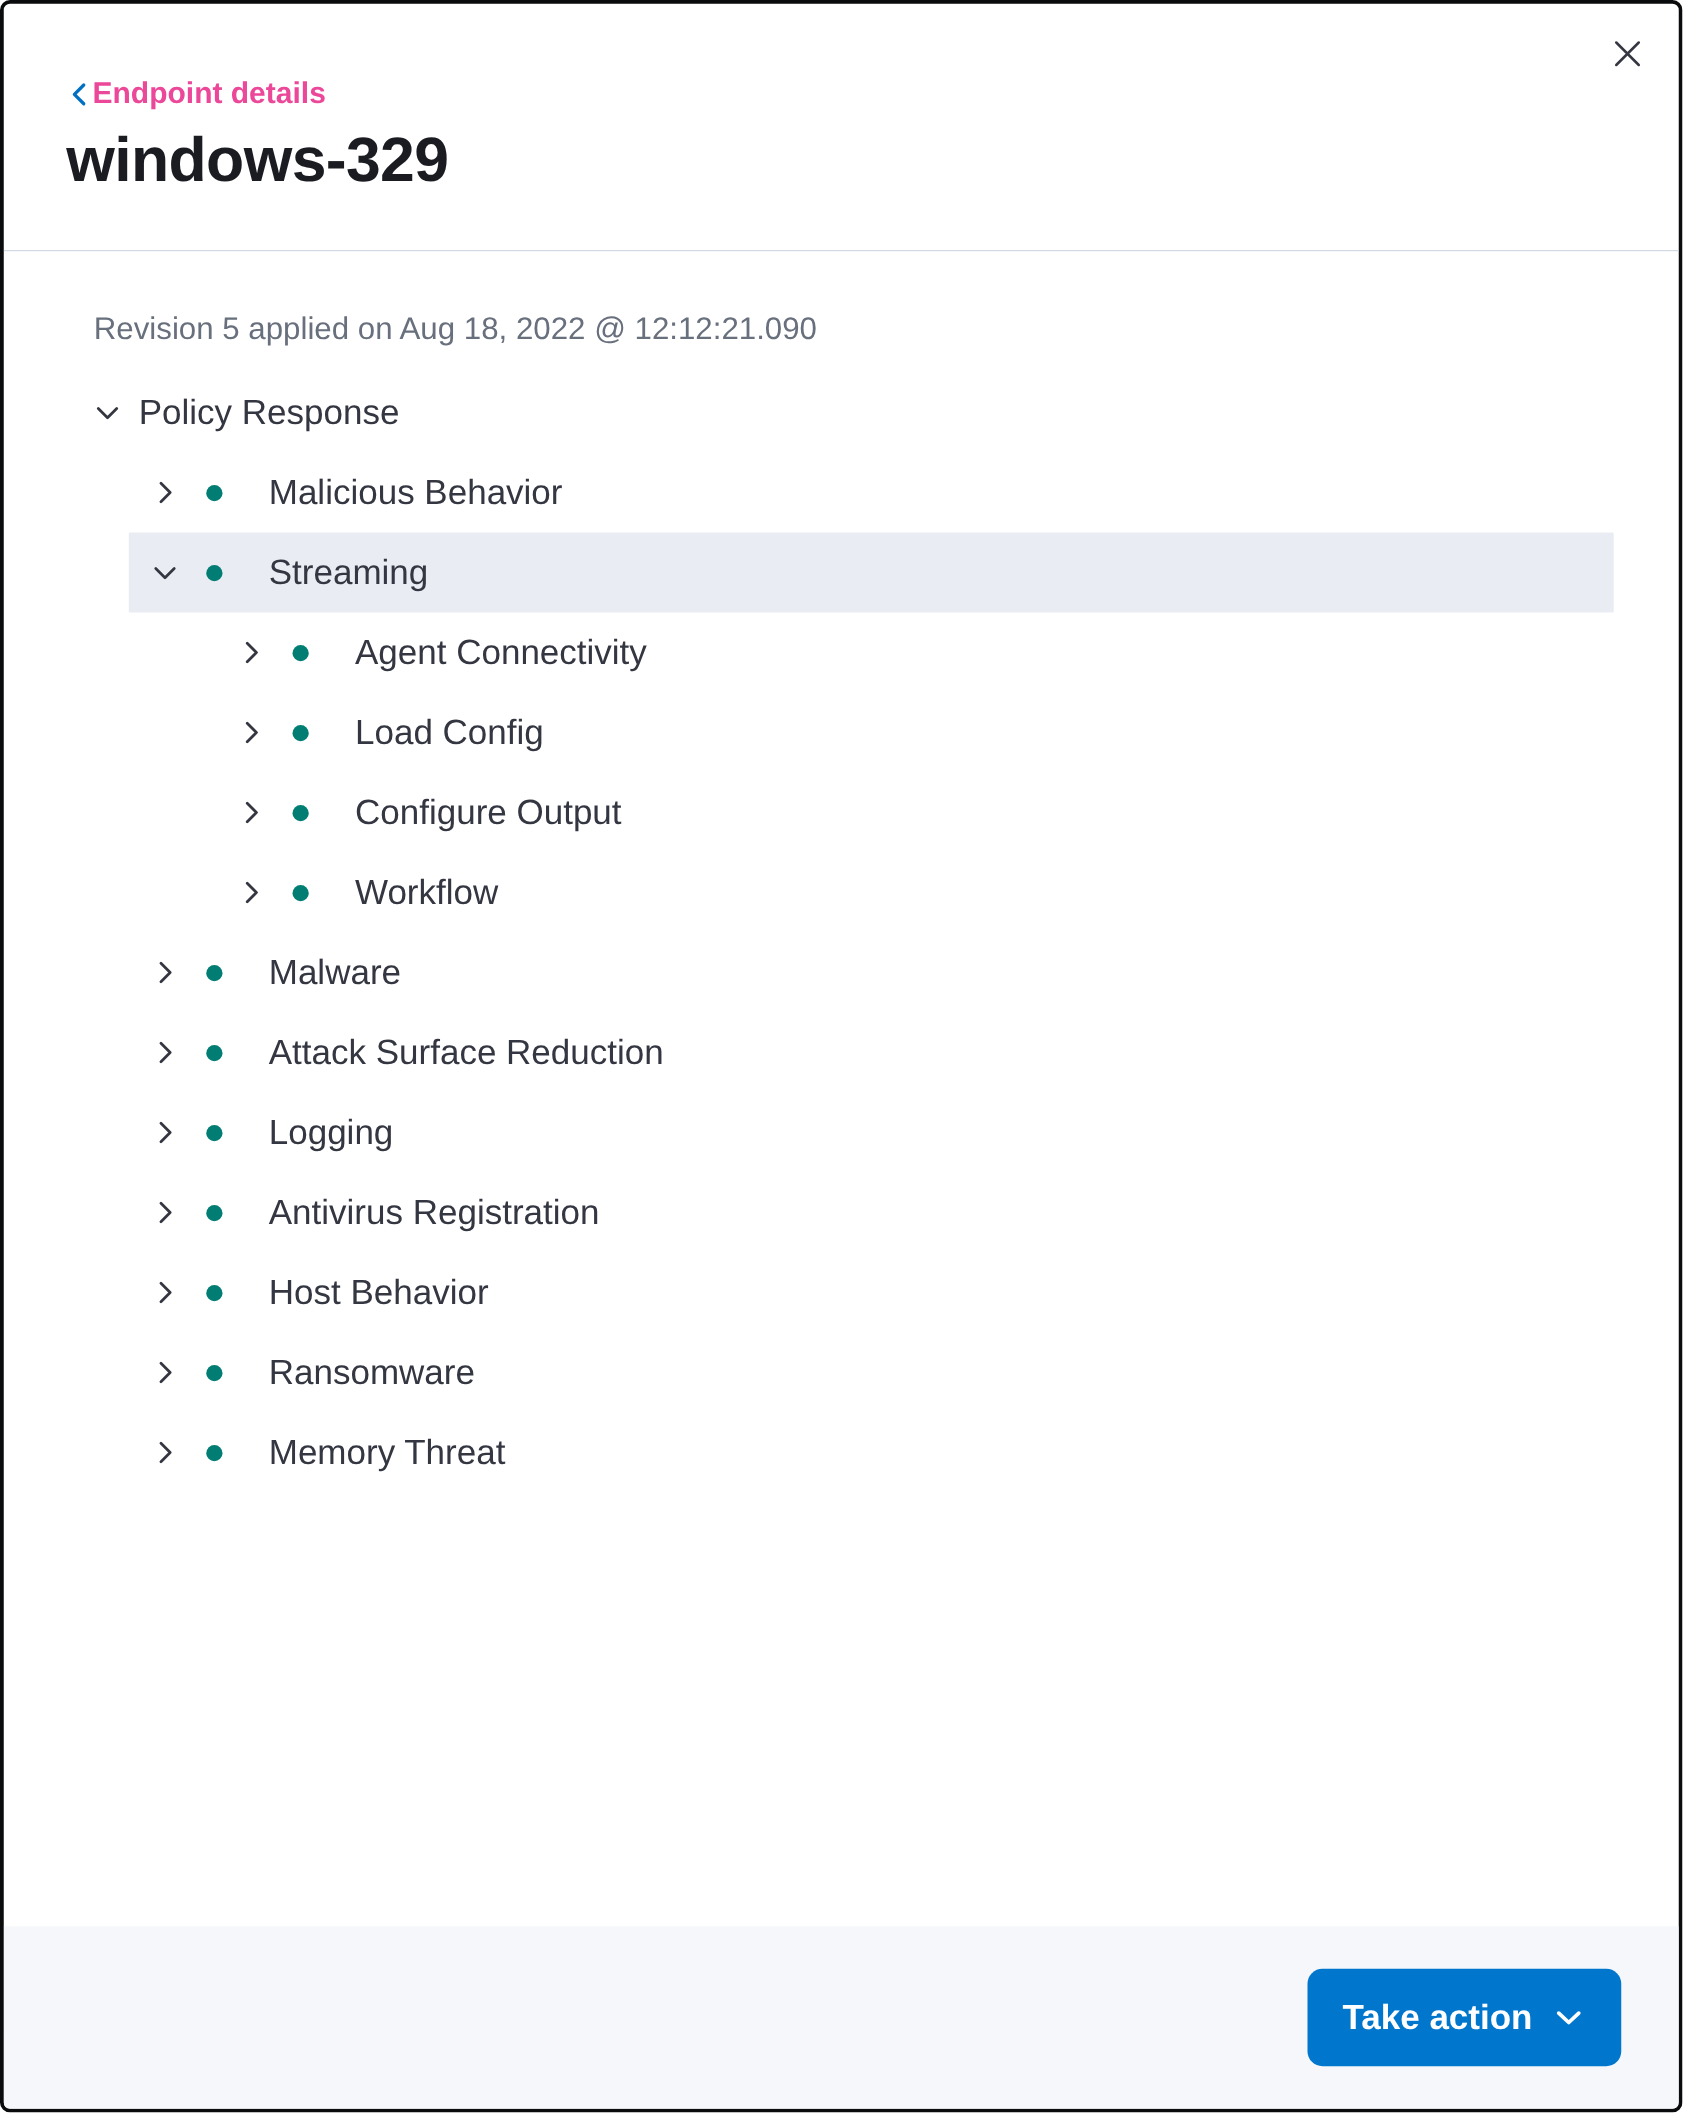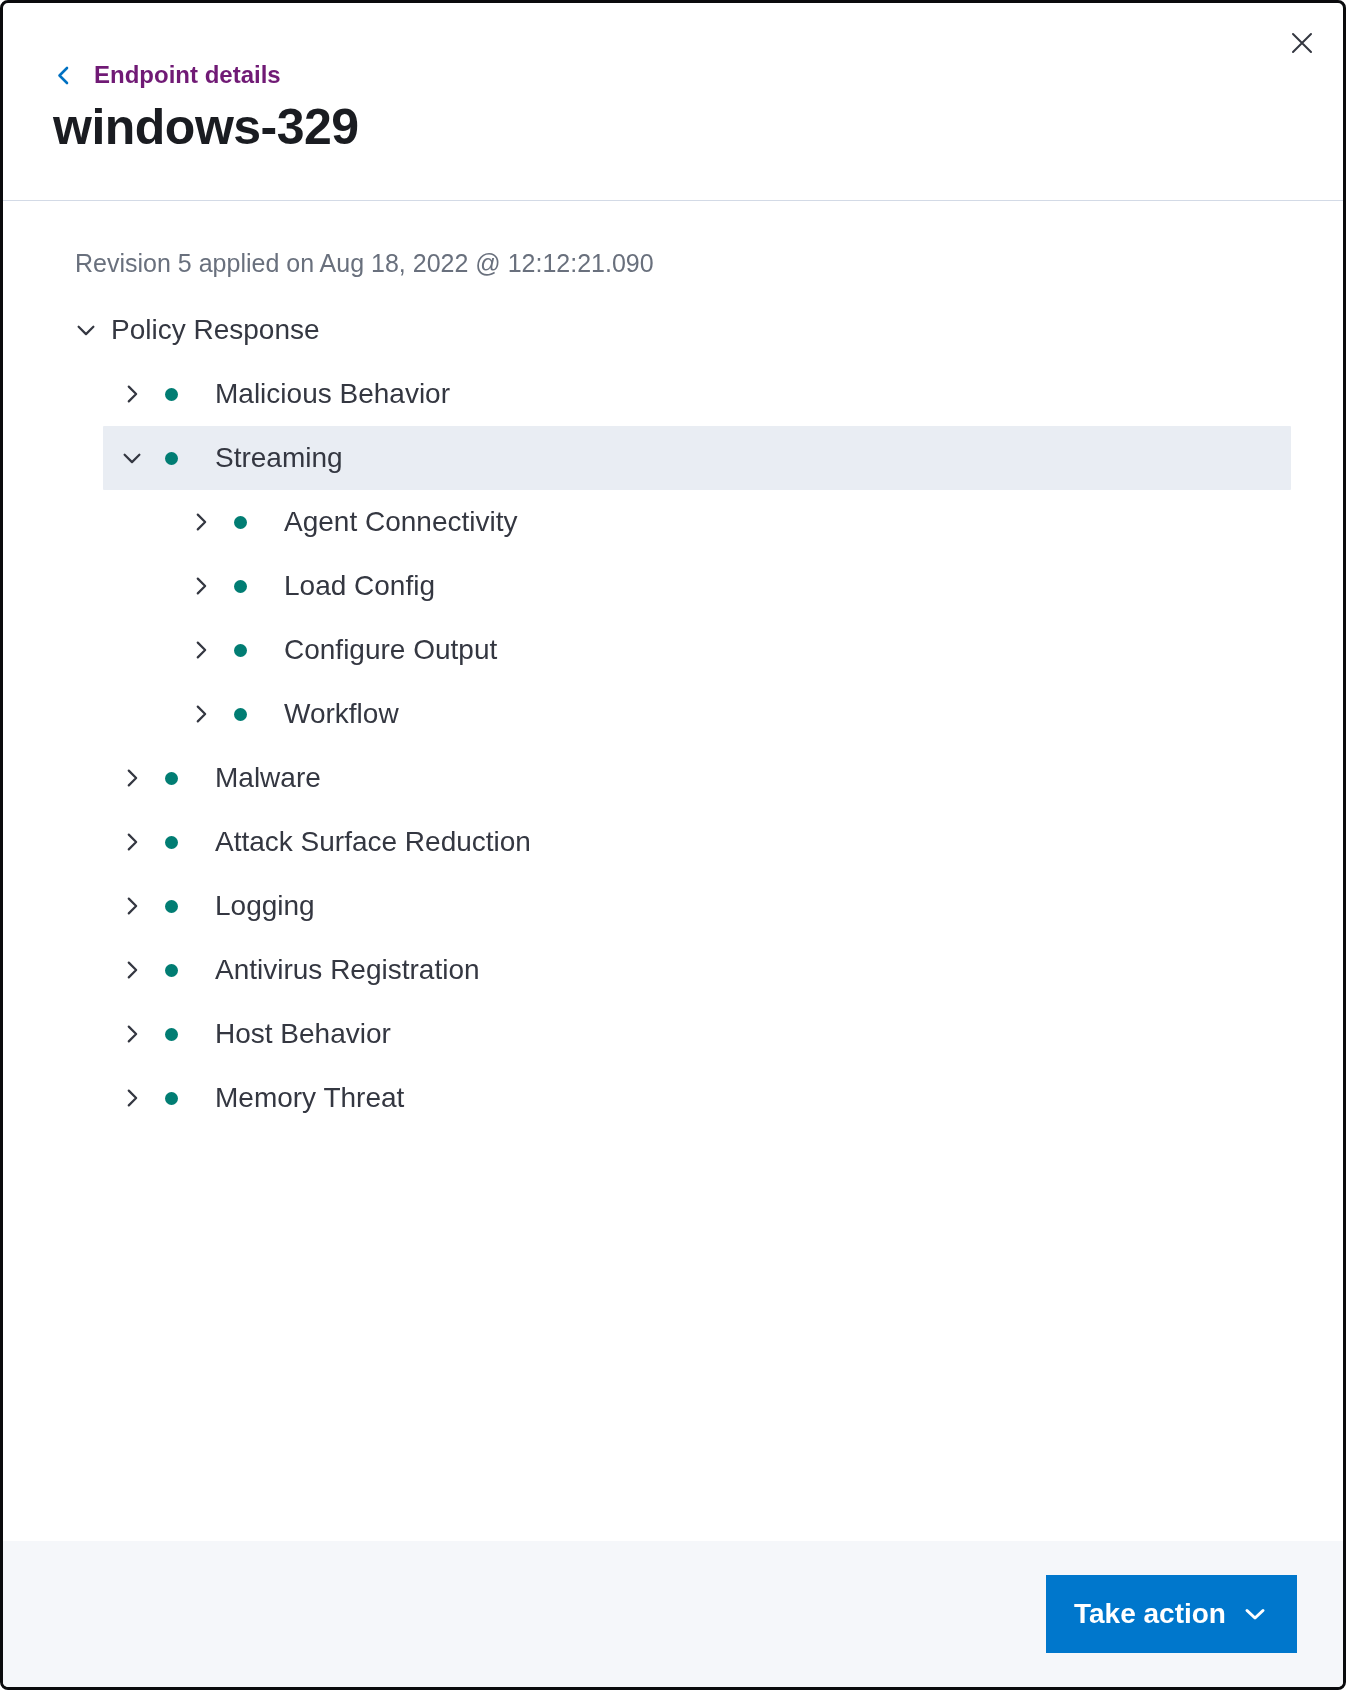--- a/index.html
+++ b/index.html
@@ -11,22 +11,22 @@
     width: 1346px; height: 1690px;
     background: #ffffff;
     border: 3px solid #0a0b0d;
     border-radius: 8px;
     overflow: hidden;
   }
 
   
   .flyout-header { position: relative; height: 197px; padding: 59px 50px 0 50px; }
   .back-link {
-    display: inline-flex; align-items: center; gap: 20px;
-    color: #701a75; font-size: 24px; font-weight: 700;
+    display: inline-flex; align-items: center; 
+    color: #ec4899; font-size: 24px; font-weight: 700;
     cursor: pointer; text-decoration: none; line-height: 26px;
   }
   .back-link svg { display: block; }
   .page-title {
     margin-top: 12px;
     font-size: 50px; font-weight: 700; letter-spacing: -0.5px;
     color: #1a1c21; line-height: 48px;
   }
   .close-btn {
     position: absolute; top: 24px; right: 24px;
@@ -71,21 +71,21 @@
   
   .flyout-footer {
     position: absolute; left: 0; right: 0; bottom: 0; height: 146px;
     background: #f5f7fa;
     display: flex; align-items: center; justify-content: flex-end;
     padding-right: 46px;
   }
   .take-action-btn {
     width: 251px; height: 78px;
     background: #0077cc; color: #ffffff;
-    border: none; border-radius: 0; cursor: pointer;
+    border: none; border-radius: 12px; cursor: pointer;
     display: flex; align-items: center; justify-content: center; gap: 15px;
     font-family: "Liberation Sans", "DejaVu Sans", sans-serif;
     font-size: 28px; font-weight: 700;
   }
   .take-action-btn svg { display: block; }
 </style>
 </head>
 <body>
 
 <div class="flyout">
@@ -228,20 +228,29 @@
         <span class="chev">
           <svg width="26" height="26" viewBox="0 0 26 26">
               <path d="M9.5 5 L17.5 13 L9.5 21" fill="none" stroke="#343741" stroke-width="2.4" stroke-linecap="round" stroke-linejoin="round"></path>
             </svg>
         </span>
         <span class="dot"></span>
         <span class="lbl">Host Behavior</span>
       </div>
 
 
+      <div class="tree-row level1">
+        <span class="chev">
+          <svg width="26" height="26" viewBox="0 0 26 26">
+              <path d="M9.5 5 L17.5 13 L9.5 21" fill="none" stroke="#343741" stroke-width="2.4" stroke-linecap="round" stroke-linejoin="round"></path>
+            </svg>
+        </span>
+        <span class="dot"></span>
+        <span class="lbl">Ransomware</span>
+      </div>
 
       <div class="tree-row level1">
         <span class="chev">
           <svg width="26" height="26" viewBox="0 0 26 26">
               <path d="M9.5 5 L17.5 13 L9.5 21" fill="none" stroke="#343741" stroke-width="2.4" stroke-linecap="round" stroke-linejoin="round"></path>
             </svg>
         </span>
         <span class="dot"></span>
         <span class="lbl">Memory Threat</span>
       </div>

